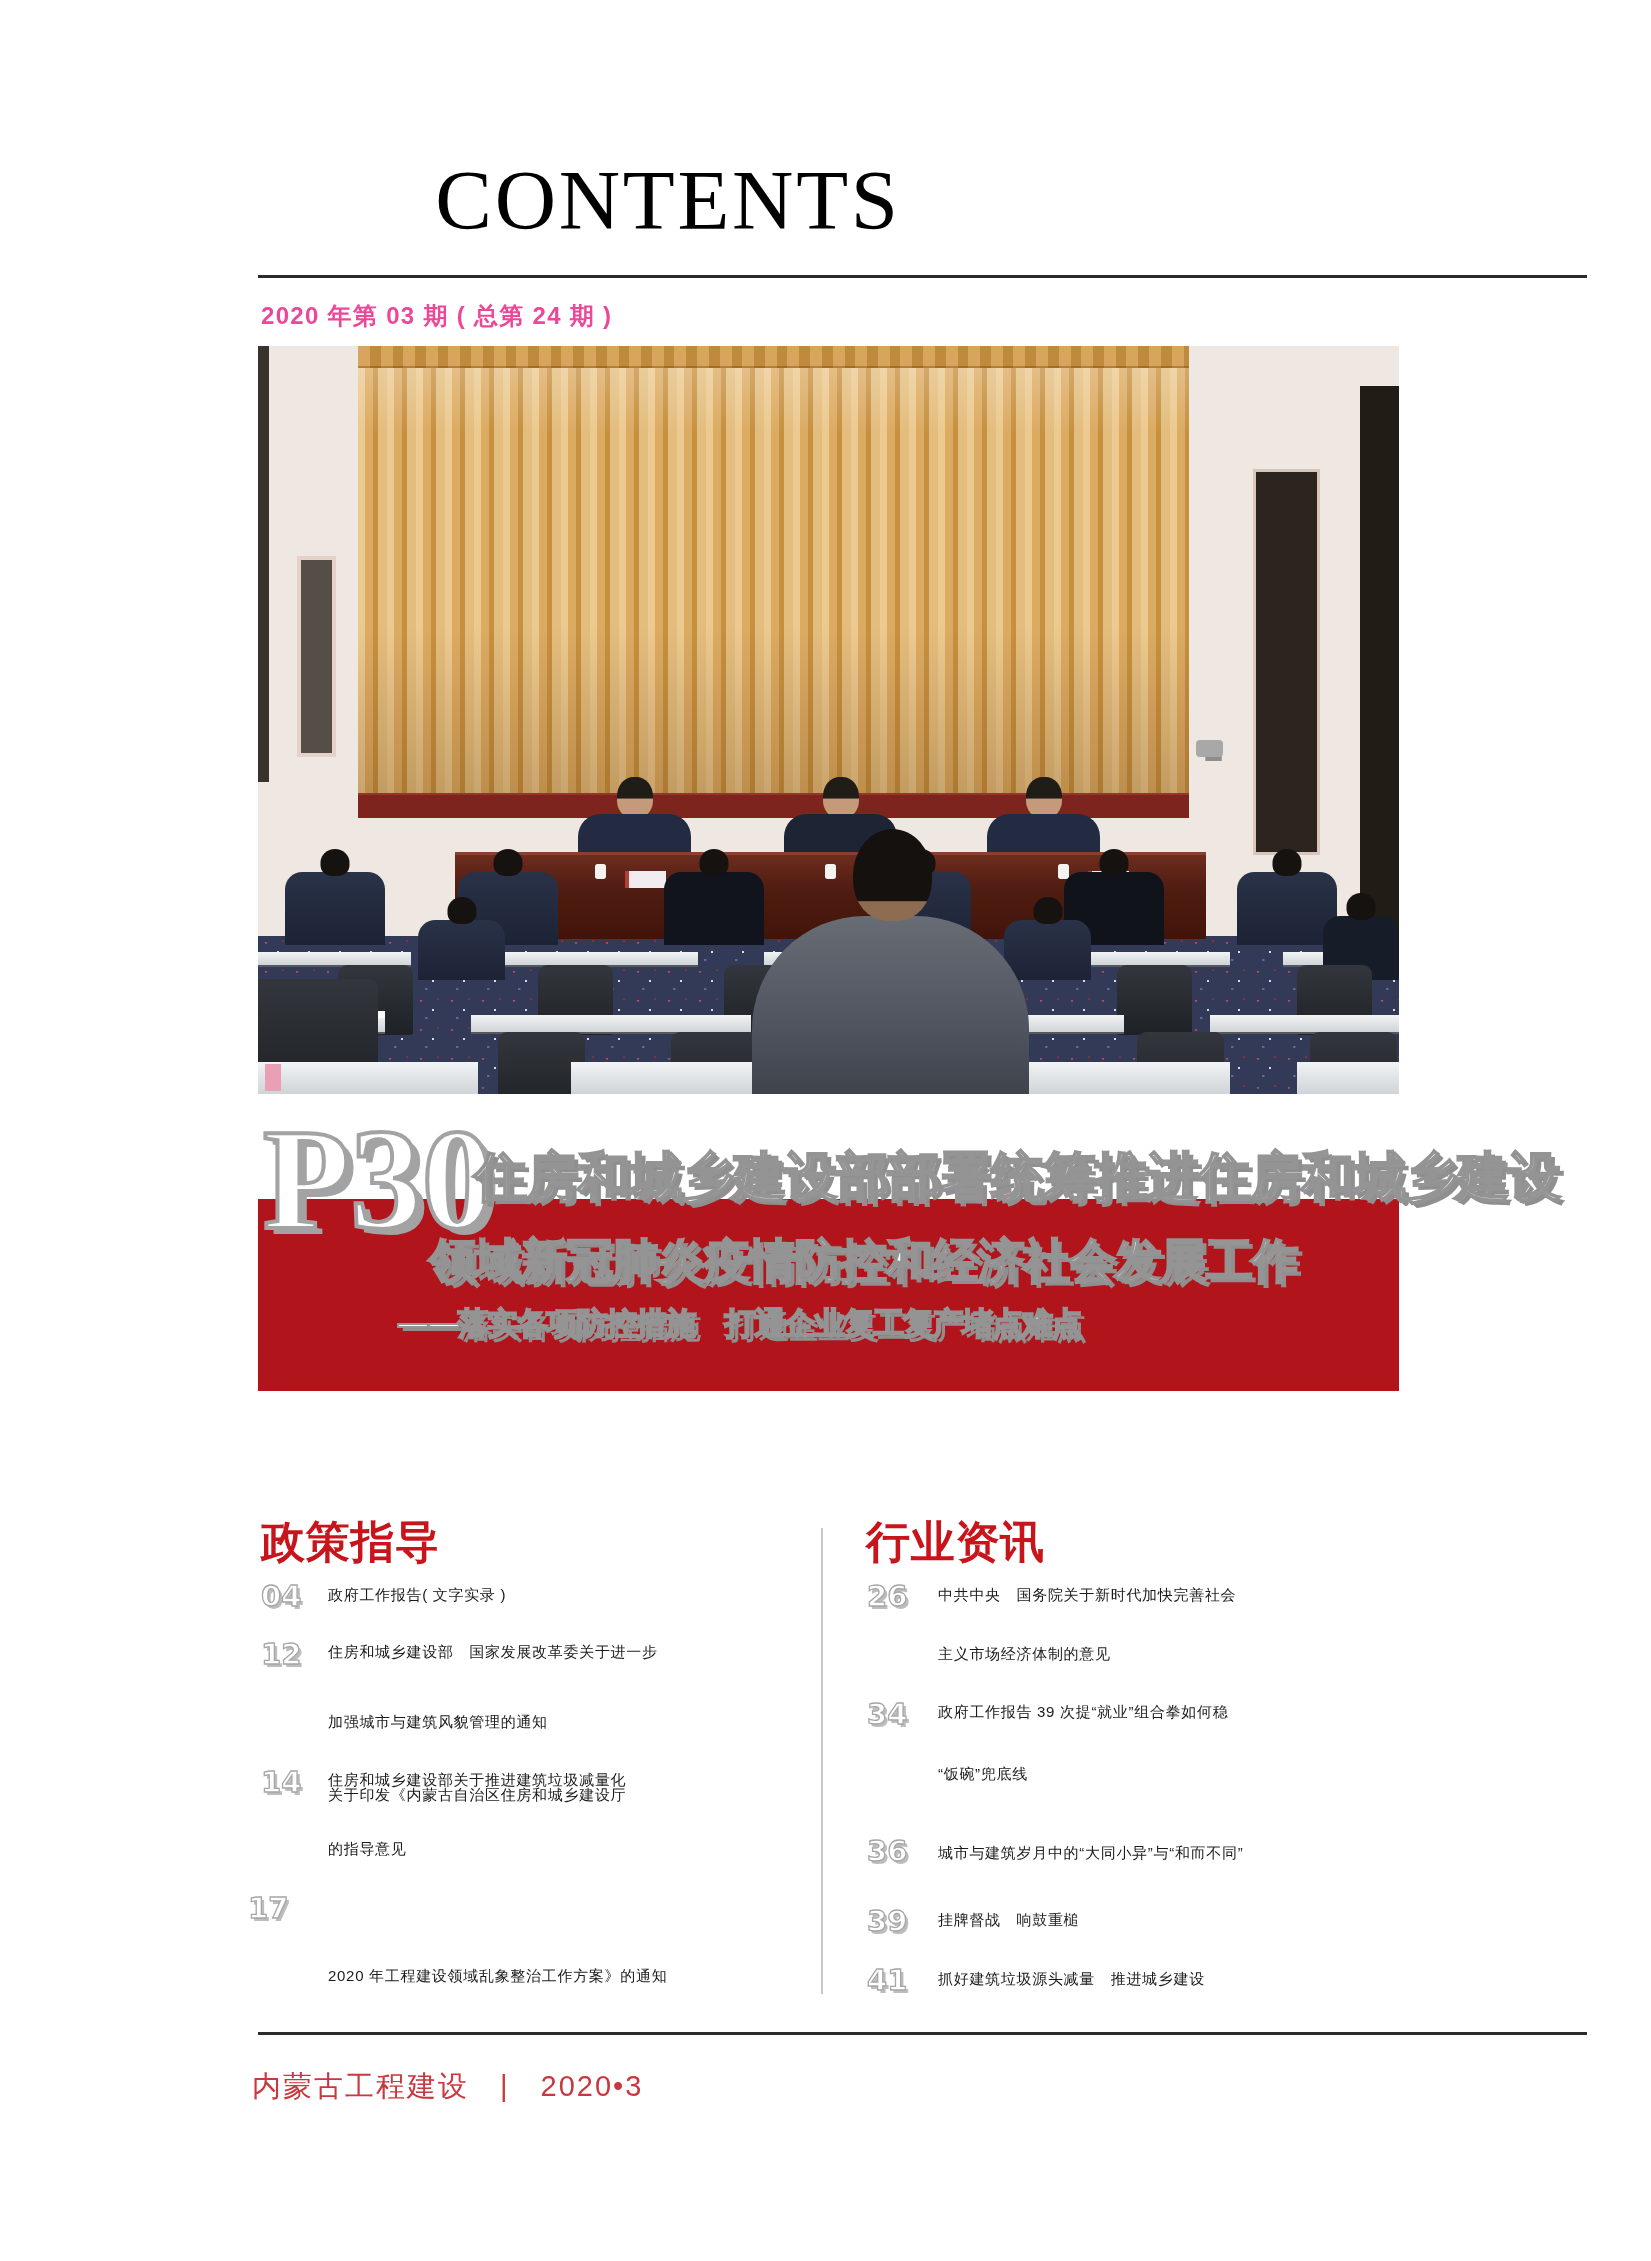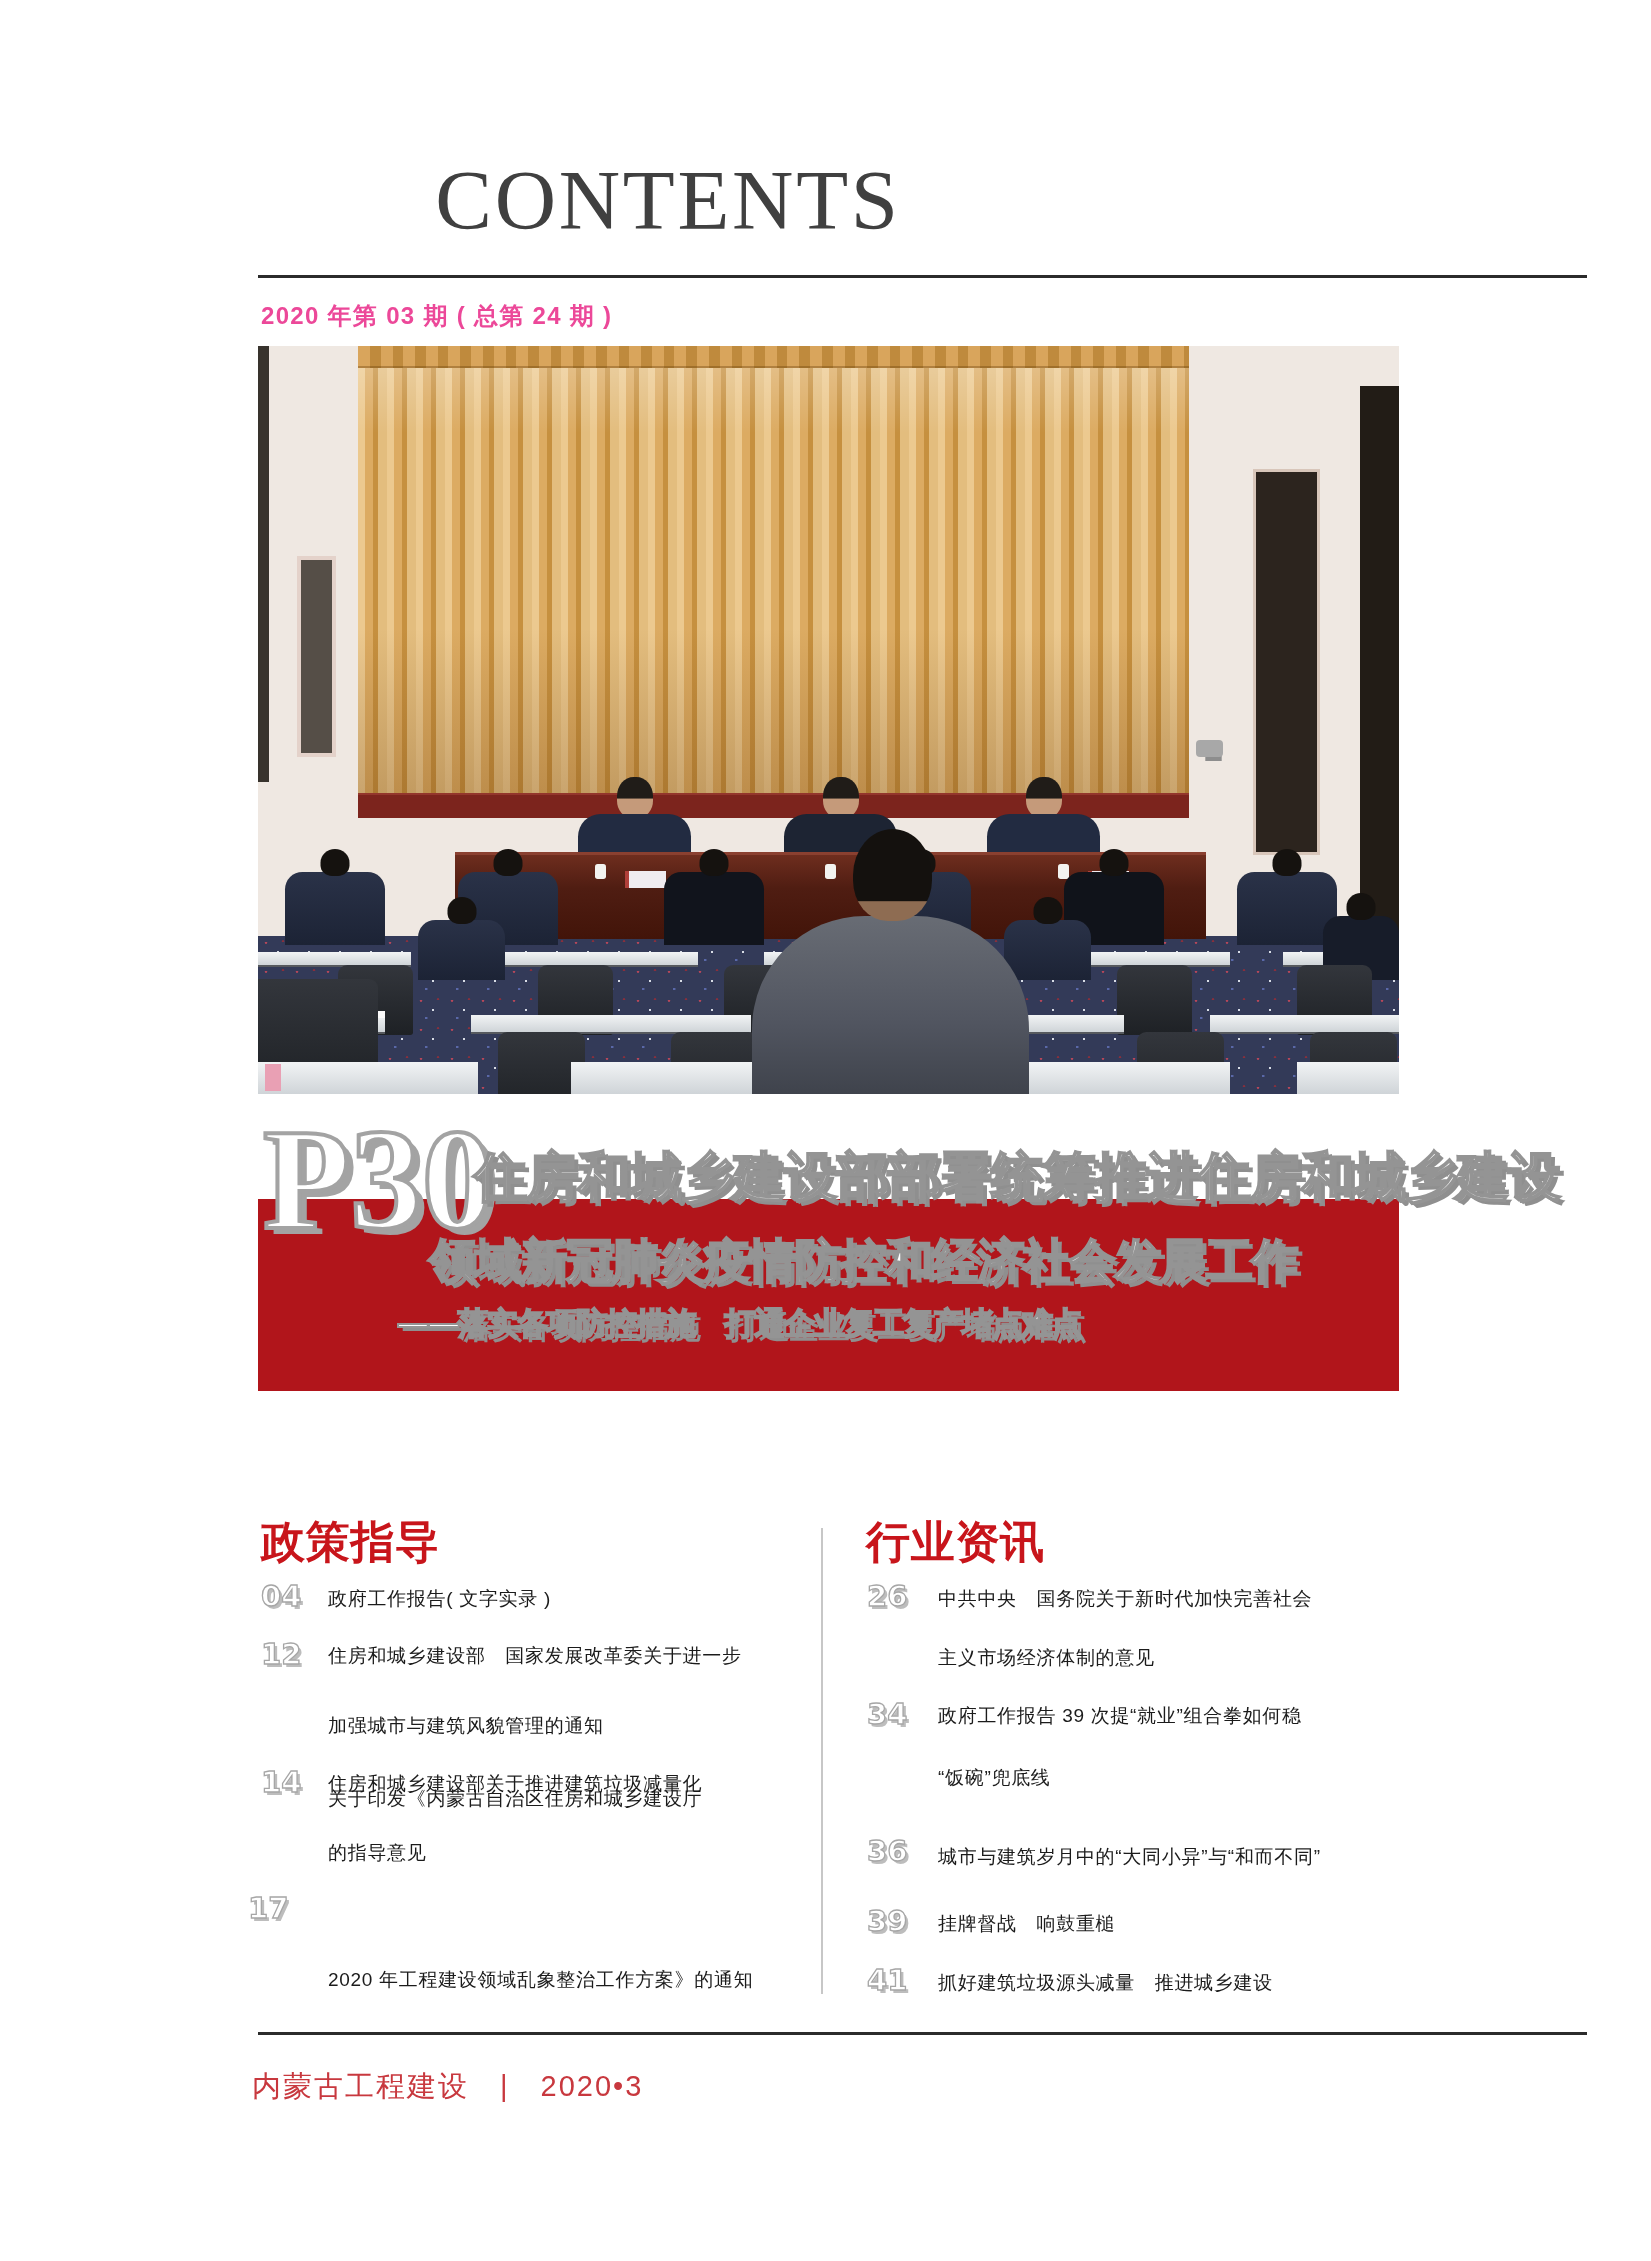--- a/index.html
+++ b/index.html
@@ -3,21 +3,21 @@
 <meta charset="utf-8">
 <style>
   html,body{margin:0;padding:0;background:#ffffff;}
   .page{position:relative;width:1652px;height:2261px;background:#fff;overflow:hidden;
         font-family:"Liberation Sans","DejaVu Sans",sans-serif;color:#1b1b1b;}
   .abs{position:absolute;}
 
   
   .title{left:0;top:158px;width:1336px;text-align:center;
          font-family:"Liberation Serif","DejaVu Serif",serif;
-         font-size:85px;line-height:1;letter-spacing:2.7px;color:#404040;}
+         font-size:85px;line-height:1;letter-spacing:2.7px;color:#000000;}
   .rule{left:258px;width:1329px;height:3.3px;background:#2b2b2b;}
   .rule-top{top:275px;}
   .rule-bottom{top:2032px;}
   .issue{left:261px;top:300px;font-size:24px;font-weight:700;letter-spacing:1.3px;color:#ec4899;}
 
   
   .photo{left:258px;top:346px;width:1141px;height:748px;background:#efe8e2;overflow:hidden;}
   .curtain{left:100px;top:0;width:831px;height:470px;
     background:
       linear-gradient(180deg,rgba(255,255,255,.30),rgba(255,255,255,0) 87px,rgba(0,0,0,0) 60%,rgba(92,48,4,.25) 97%),
@@ -72,21 +72,21 @@
   .fline{line-height:1.05;white-space:nowrap;letter-spacing:-1.3px;}
   .f1{left:474px;top:1149px;font-size:53px;}
   .f2{left:429px;top:1236px;font-size:47px;}
   .f3{left:398px;top:1308px;font-size:31px;}
 
   
   .sec{font-size:44px;font-weight:700;color:#c8151b;letter-spacing:0.7px;}
   .vdiv{left:821px;top:1528px;width:2px;height:466px;background:#c7c7c7;}
   .pg{font-size:29px;font-weight:700;font-family:"DejaVu Sans",sans-serif;
       color:#fff;-webkit-text-stroke:1.3px #a6a6a6;text-shadow:2.7px 2.7px 0 #bdbdbd;}
-  .tl{font-size:19px;color:#1b1b1b;letter-spacing:0.7px;white-space:nowrap;}
+  .tl{font-size:15px;color:#1b1b1b;letter-spacing:0.7px;white-space:nowrap;}
 
   
   .footer{left:252px;top:2067px;font-size:29px;color:#c8383e;letter-spacing:2px;}
 </style>
 </head>
 <body>
 
 <div class="page">
 
   <div class="abs title">CONTENTS</div>

